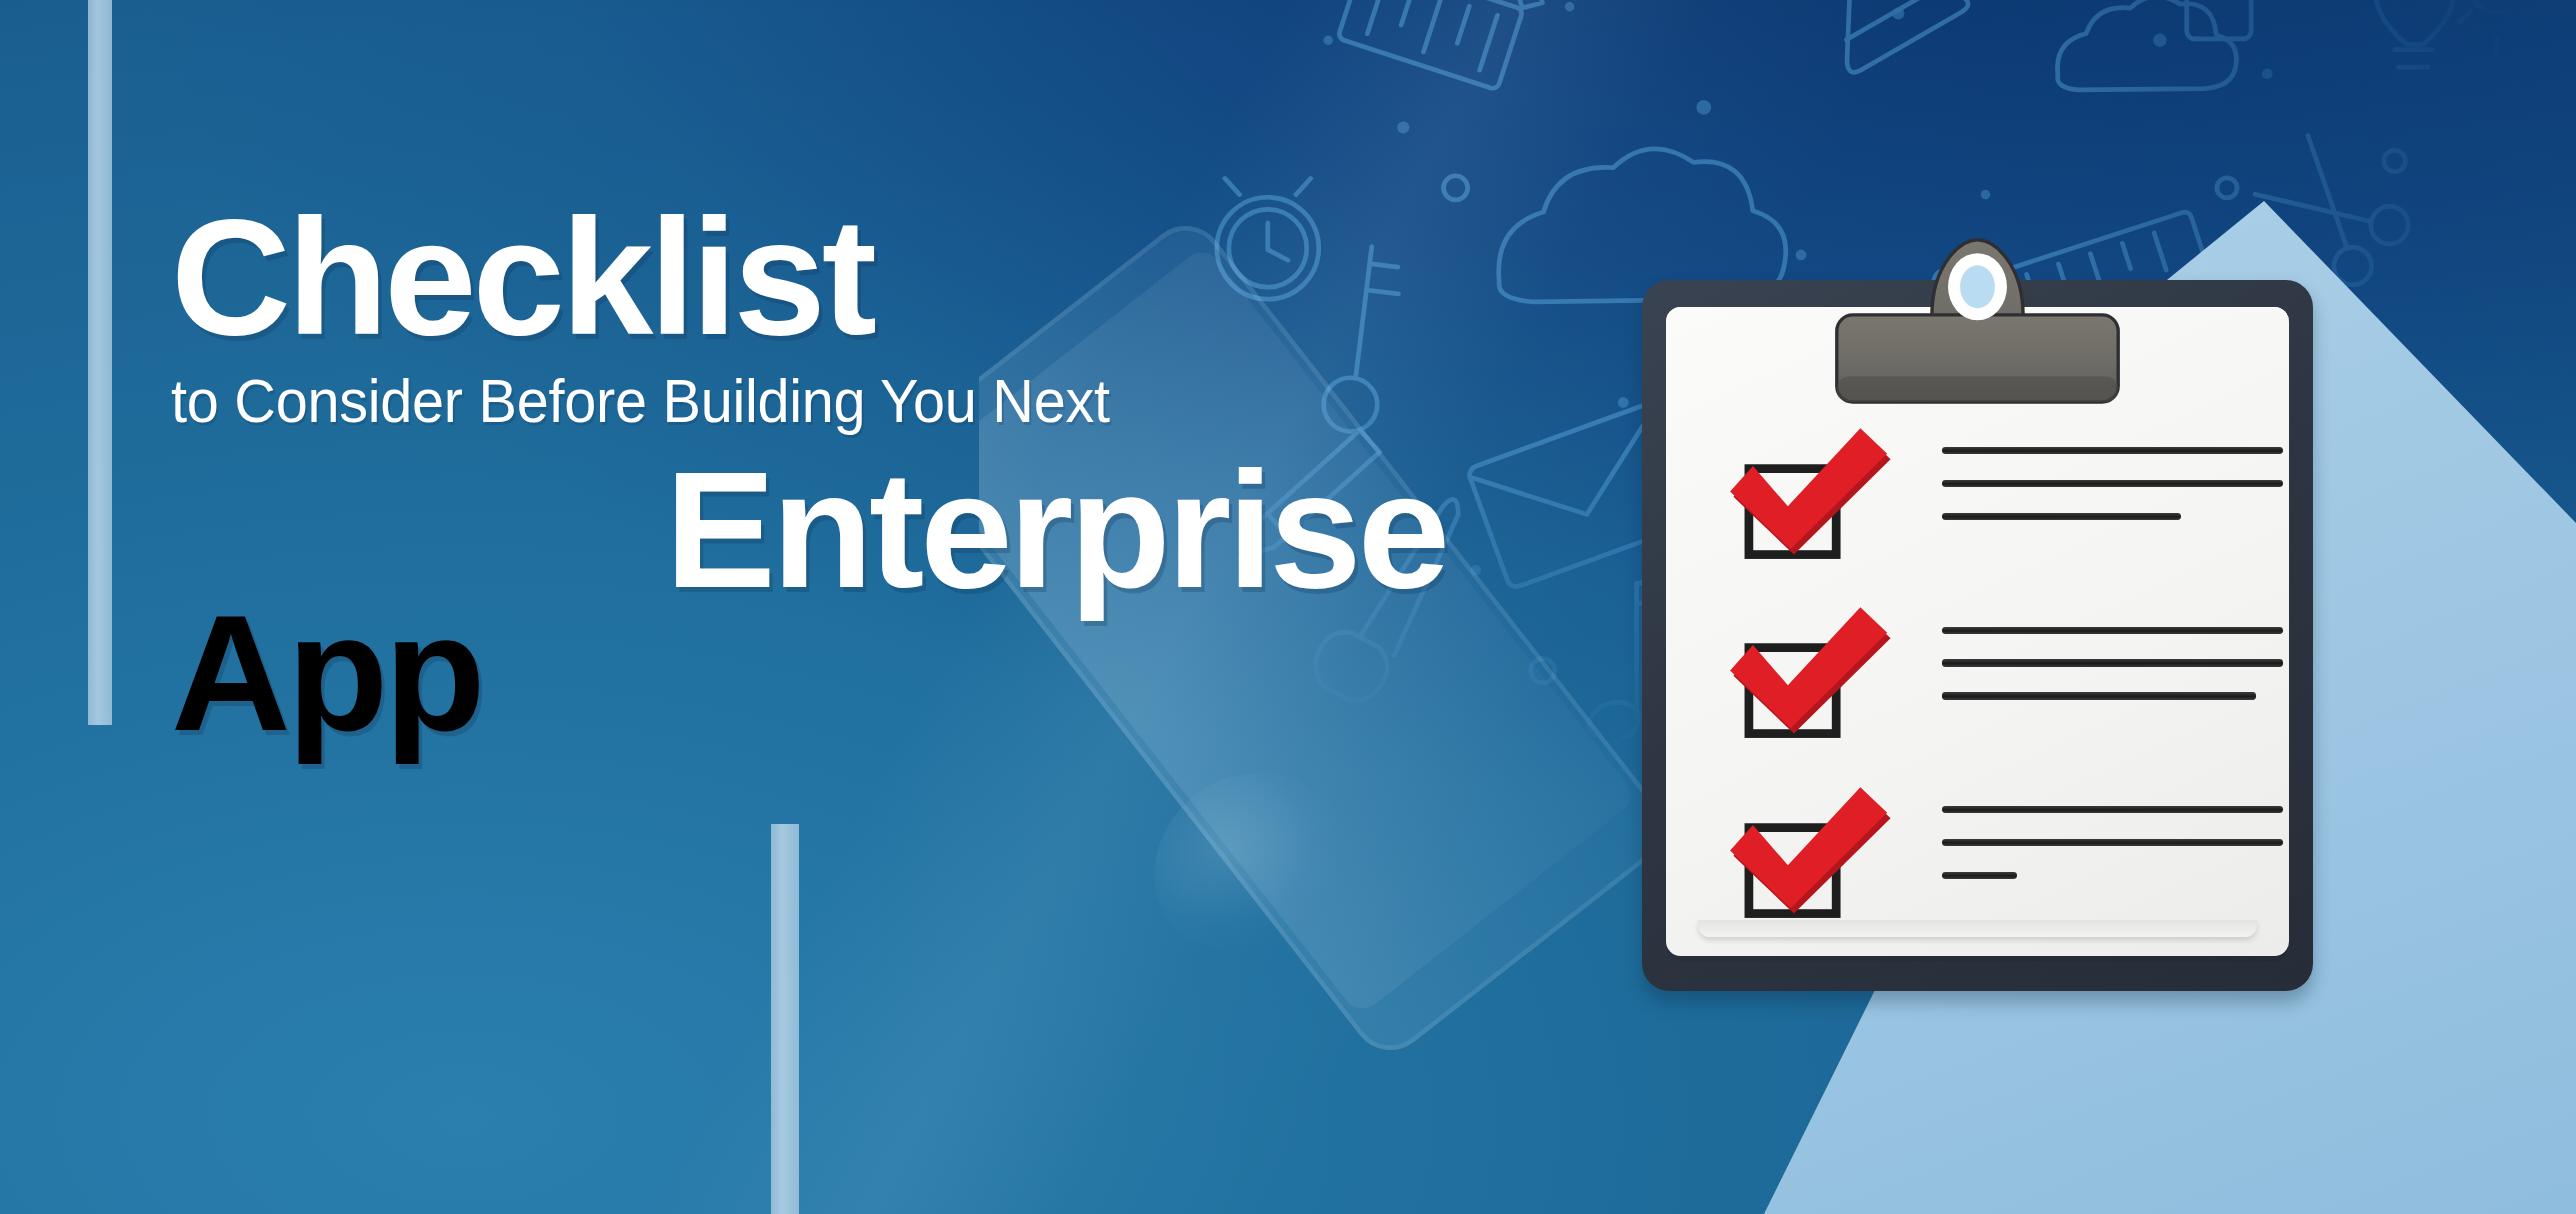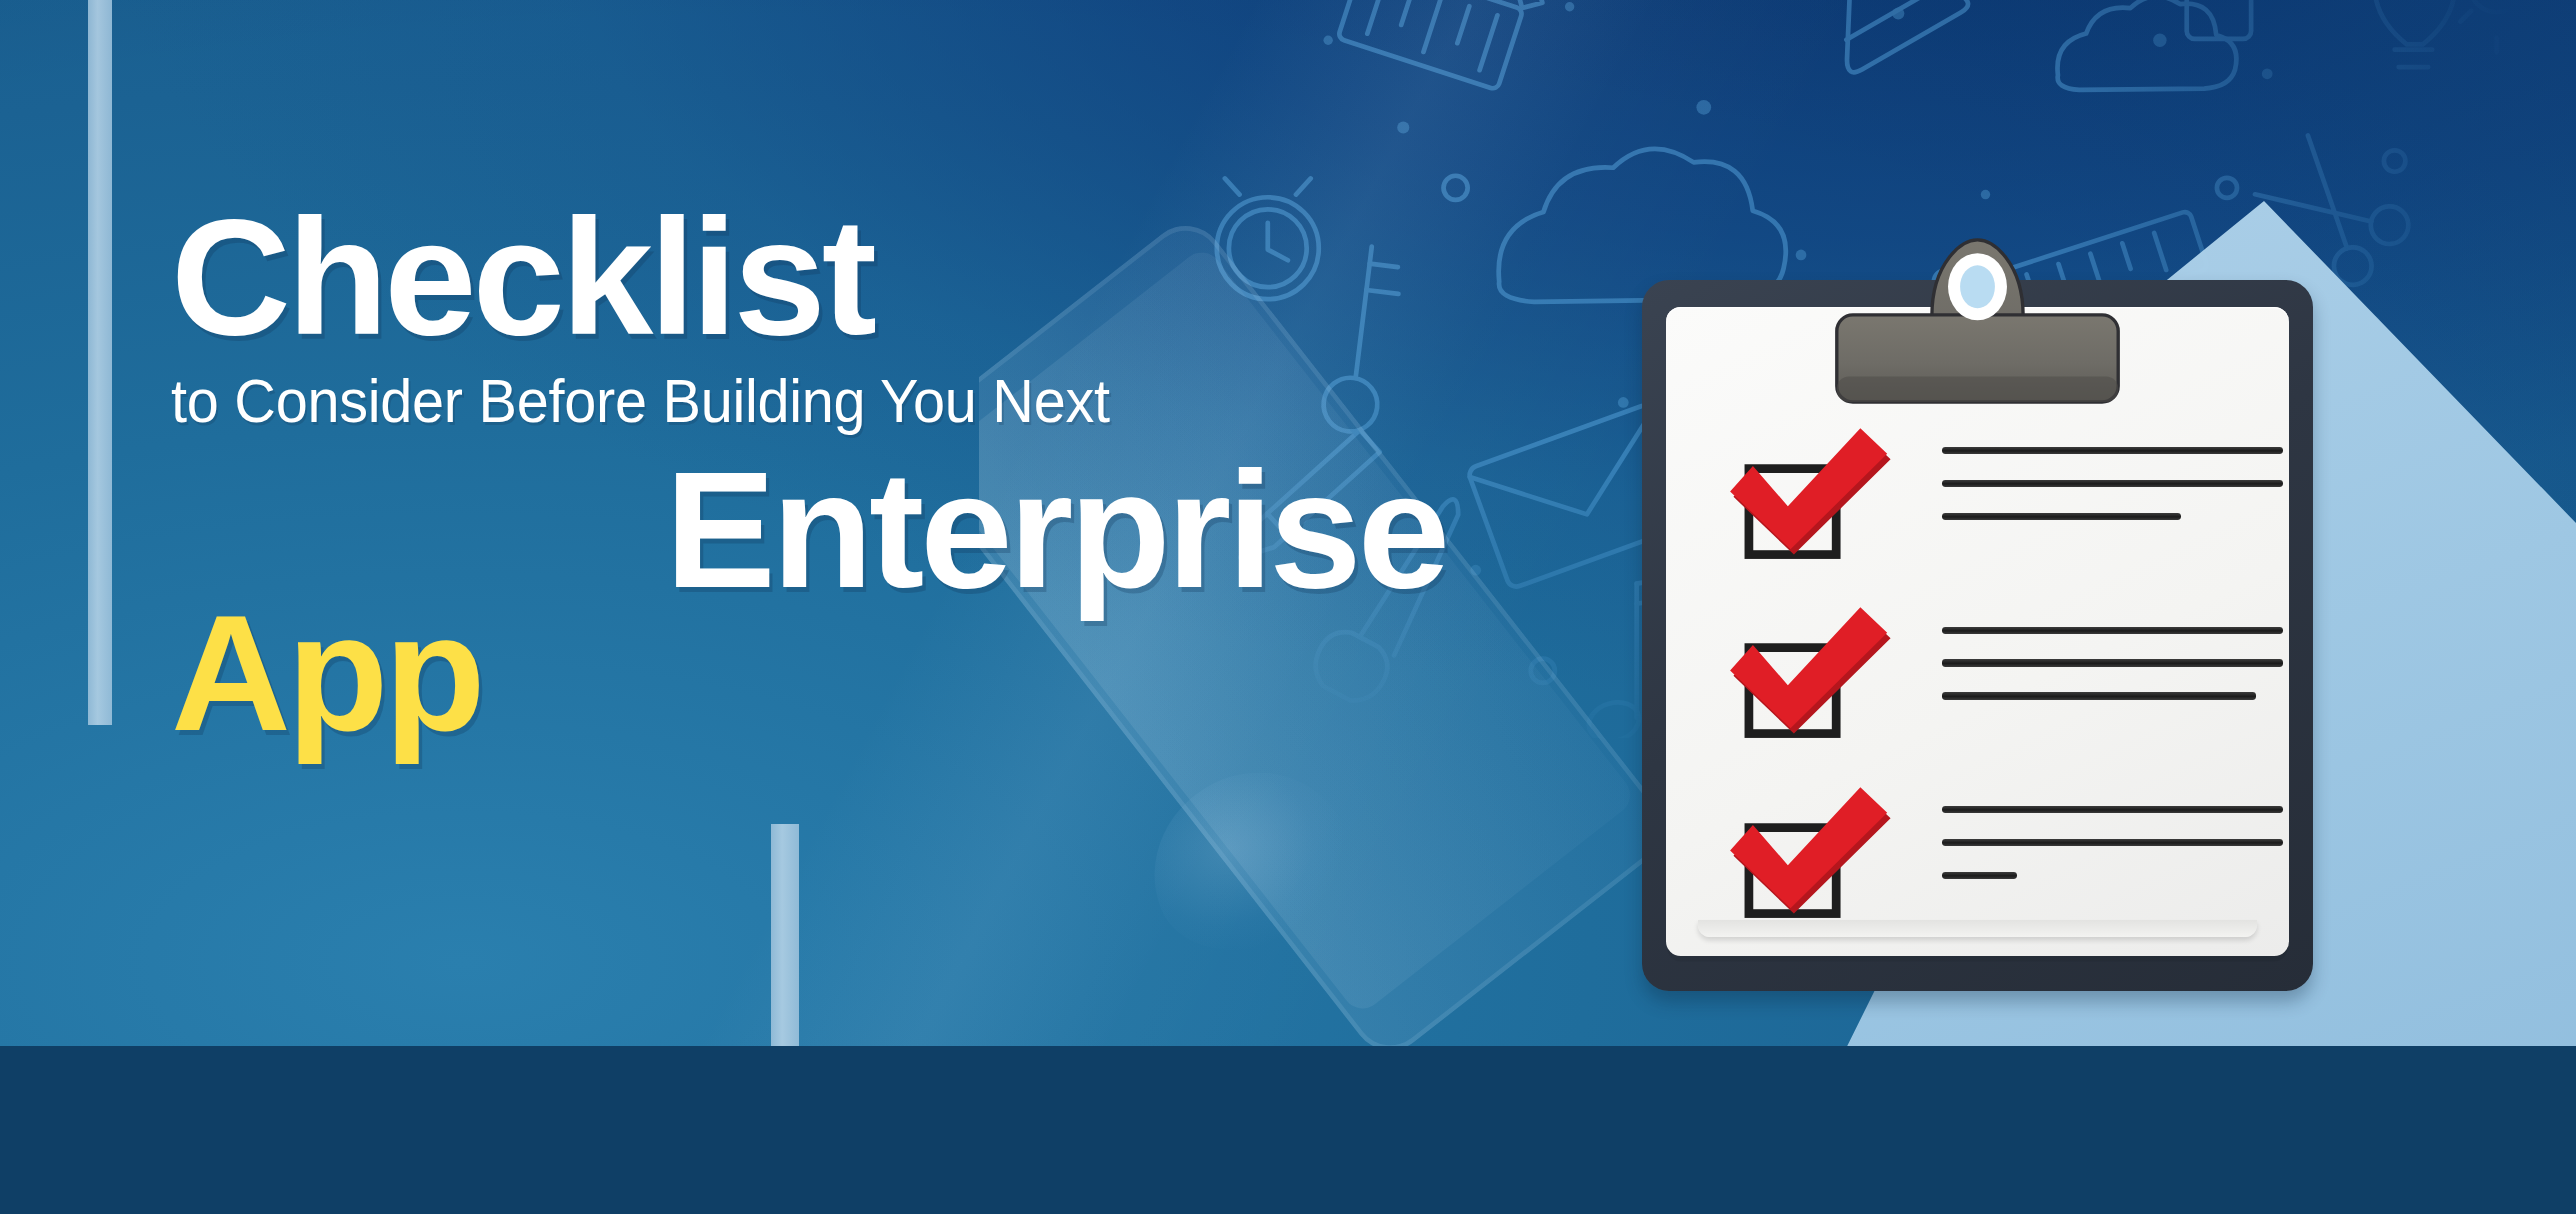--- a/index.html
+++ b/index.html
@@ -2,21 +2,21 @@
 <html style="font-size:10.7px"><head>
 <meta charset="utf-8">
 <title>Checklist Enterprise App Banner</title>
 <style>
   html,body{margin:0;padding:0;background:#0f3f66;}
   *{box-sizing:border-box;}
 
   .banner{
     position:relative;
     width:2576px;
-    height:1046px;
+    height:1214px;
     overflow:hidden;
     font-family:"Liberation Sans", sans-serif;
     background:#1f6d9c;
   }
 
   
   .bg-base{
     position:absolute; inset:0;
     background:
       radial-gradient(115% 135% at 18% 92%, #2a7fae 0%, #1f6d9c 38%, #1b6293 62%, #14558a 100%);
@@ -211,21 +211,21 @@
     letter-spacing:-4px;
     text-shadow:3.4px 4.7px 0 rgba(16,52,84,.26);
     white-space:nowrap;
     text-align:right;
   }
   .title3{
     margin-top:-17.4px;
     font-size:166px;
     line-height:1;
     font-weight:700;
-    color:#fde047;
+    color:#000000;
     letter-spacing:-4px;
     text-shadow:3.4px 4.7px 0 rgba(16,52,84,.26);
     white-space:nowrap;
   }
 </style>
 </head>
 <body>
 
 <div class="banner">
 

